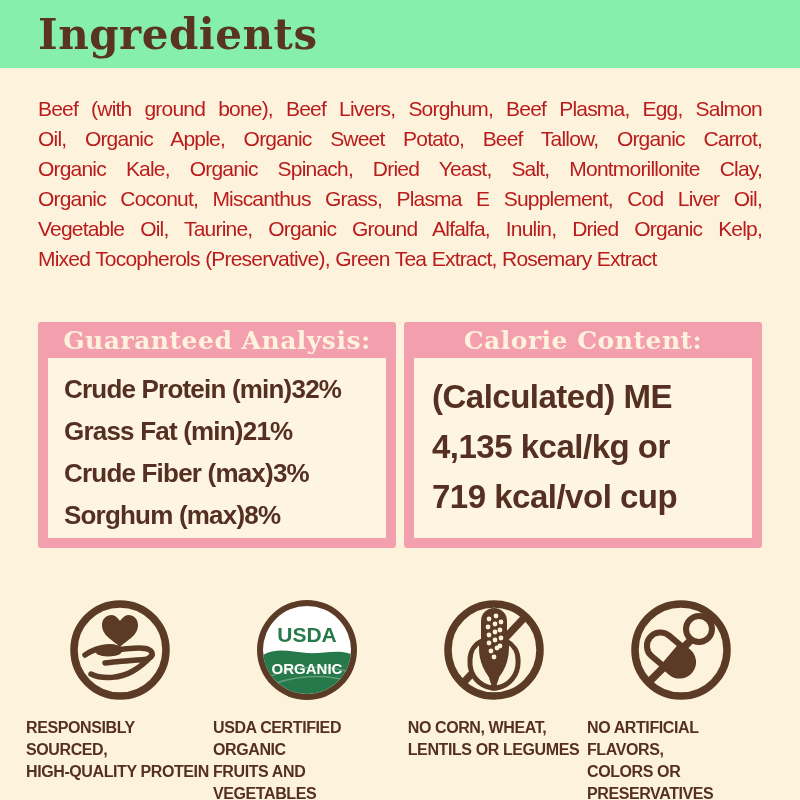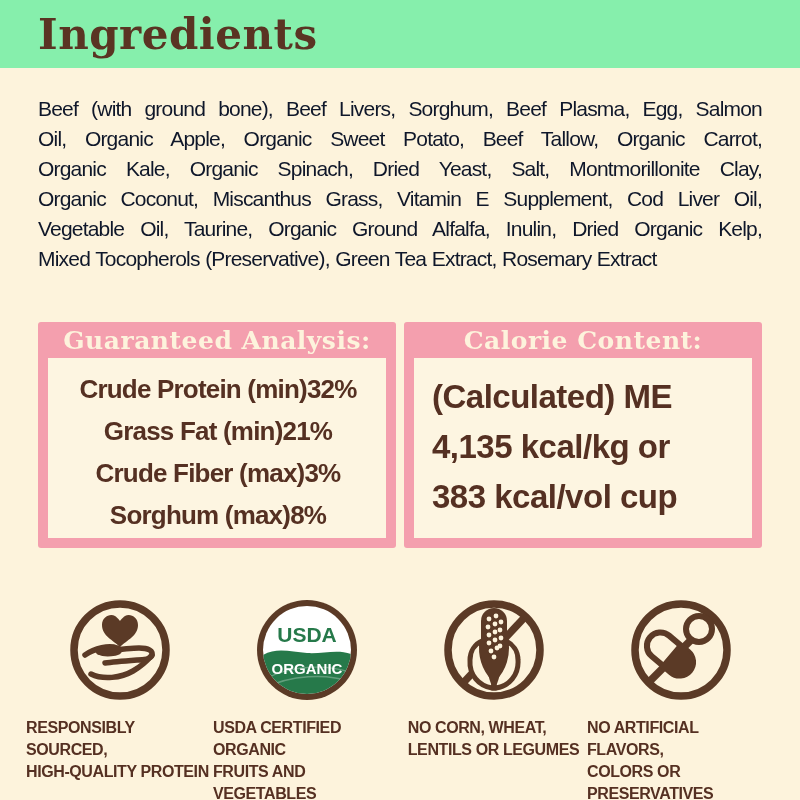--- a/index.html
+++ b/index.html
@@ -7,32 +7,32 @@
   .page{width:800px;height:800px;position:relative;}
 
   
   .top-band{height:68px;background:#86efac;display:flex;align-items:center;padding-left:38px;box-sizing:border-box;}
   .top-band h1{margin:0;font-family:"DejaVu Serif",serif;font-weight:700;font-size:42px;
     color:#5a3423;letter-spacing:.5px;}
 
   
   .ingredients{margin:26px 38px 0 38px;}
   .ing-line{font-size:21px;line-height:30px;letter-spacing:-.8px;word-spacing:.5px;
-    text-align:justify;text-align-last:justify;color:#0f172a;}
+    text-align:justify;text-align-last:justify;color:#b91c1c;}
   .ing-line.last{text-align-last:left;}
 
   
   .boxes{display:flex;gap:8px;margin:48px 38px 0 38px;height:226px;}
   .box{flex:1;background:#f49fae;border-radius:3px;display:flex;flex-direction:column;box-sizing:border-box;}
   .box-header{height:36px;display:flex;align-items:center;justify-content:center;}
   .box-header span{font-family:"DejaVu Serif",serif;font-weight:700;font-size:25px;
     color:#fdf3dc;letter-spacing:.5px;}
   .box-inner{flex:1;margin:0 10px 10px 10px;background:#fdf5e1;}
   .ga-rows{padding:10px 14px 0 16px;}
-  .ga-row{height:42px;display:flex;align-items:center;justify-content:center;}
+  .ga-row{height:42px;display:flex;align-items:center;justify-content:flex-start;}
   .ga-label,.ga-value{font-weight:bold;font-size:26px;letter-spacing:-.8px;color:#553022;}
   .calorie{padding:14px 0 0 18px;box-sizing:border-box;}
   .cal-line{font-weight:bold;font-size:33px;line-height:50px;letter-spacing:-.5px;color:#553022;}
 
   
   .features{display:flex;justify-content:space-between;margin:50px 26px 0 26px;}
   .feature{flex:1;display:flex;flex-direction:column;align-items:center;}
   .feature svg{display:block;}
   .caption{margin-top:15px;text-align:left;}
   .caption div{font-weight:bold;font-size:16px;line-height:22px;letter-spacing:-.4px;color:#553022;}
@@ -43,21 +43,21 @@
 <div class="page">
 
   <header class="top-band">
     <h1>Ingredients</h1>
   </header>
 
   <section class="ingredients">
     <div class="ing-line">Beef (with ground bone), Beef Livers, Sorghum, Beef Plasma, Egg, Salmon</div>
     <div class="ing-line">Oil, Organic Apple, Organic Sweet Potato, Beef Tallow, Organic Carrot,</div>
     <div class="ing-line">Organic Kale, Organic Spinach, Dried Yeast, Salt, Montmorillonite Clay,</div>
-    <div class="ing-line">Organic Coconut, Miscanthus Grass, Vitamin E Supplement, Cod Liver Oil,</div>
+    <div class="ing-line">Organic Coconut, Miscanthus Grass, Plasma E Supplement, Cod Liver Oil,</div>
     <div class="ing-line">Vegetable Oil, Taurine, Organic Ground Alfalfa, Inulin, Dried Organic Kelp,</div>
     <div class="ing-line last">Mixed Tocopherols (Preservative), Green Tea Extract, Rosemary Extract</div>
   </section>
 
   <section class="boxes">
 
     <div class="box">
       <div class="box-header">
         <span>Guaranteed Analysis:</span>
       </div>
@@ -83,21 +83,21 @@
       </div>
     </div>
 
     <div class="box">
       <div class="box-header">
         <span>Calorie Content:</span>
       </div>
       <div class="box-inner calorie">
         <div class="cal-line">(Calculated) ME</div>
         <div class="cal-line">4,135 kcal/kg or</div>
-        <div class="cal-line">383 kcal/vol cup</div>
+        <div class="cal-line">719 kcal/vol cup</div>
       </div>
     </div>
 
   </section>
 
   <section class="features">
 
     <div class="feature">
       <svg width="104" height="104" viewBox="0 0 104 104">
         <circle cx="52" cy="52" r="46" fill="none" stroke="#5b3a26" stroke-width="7.5"></circle>

